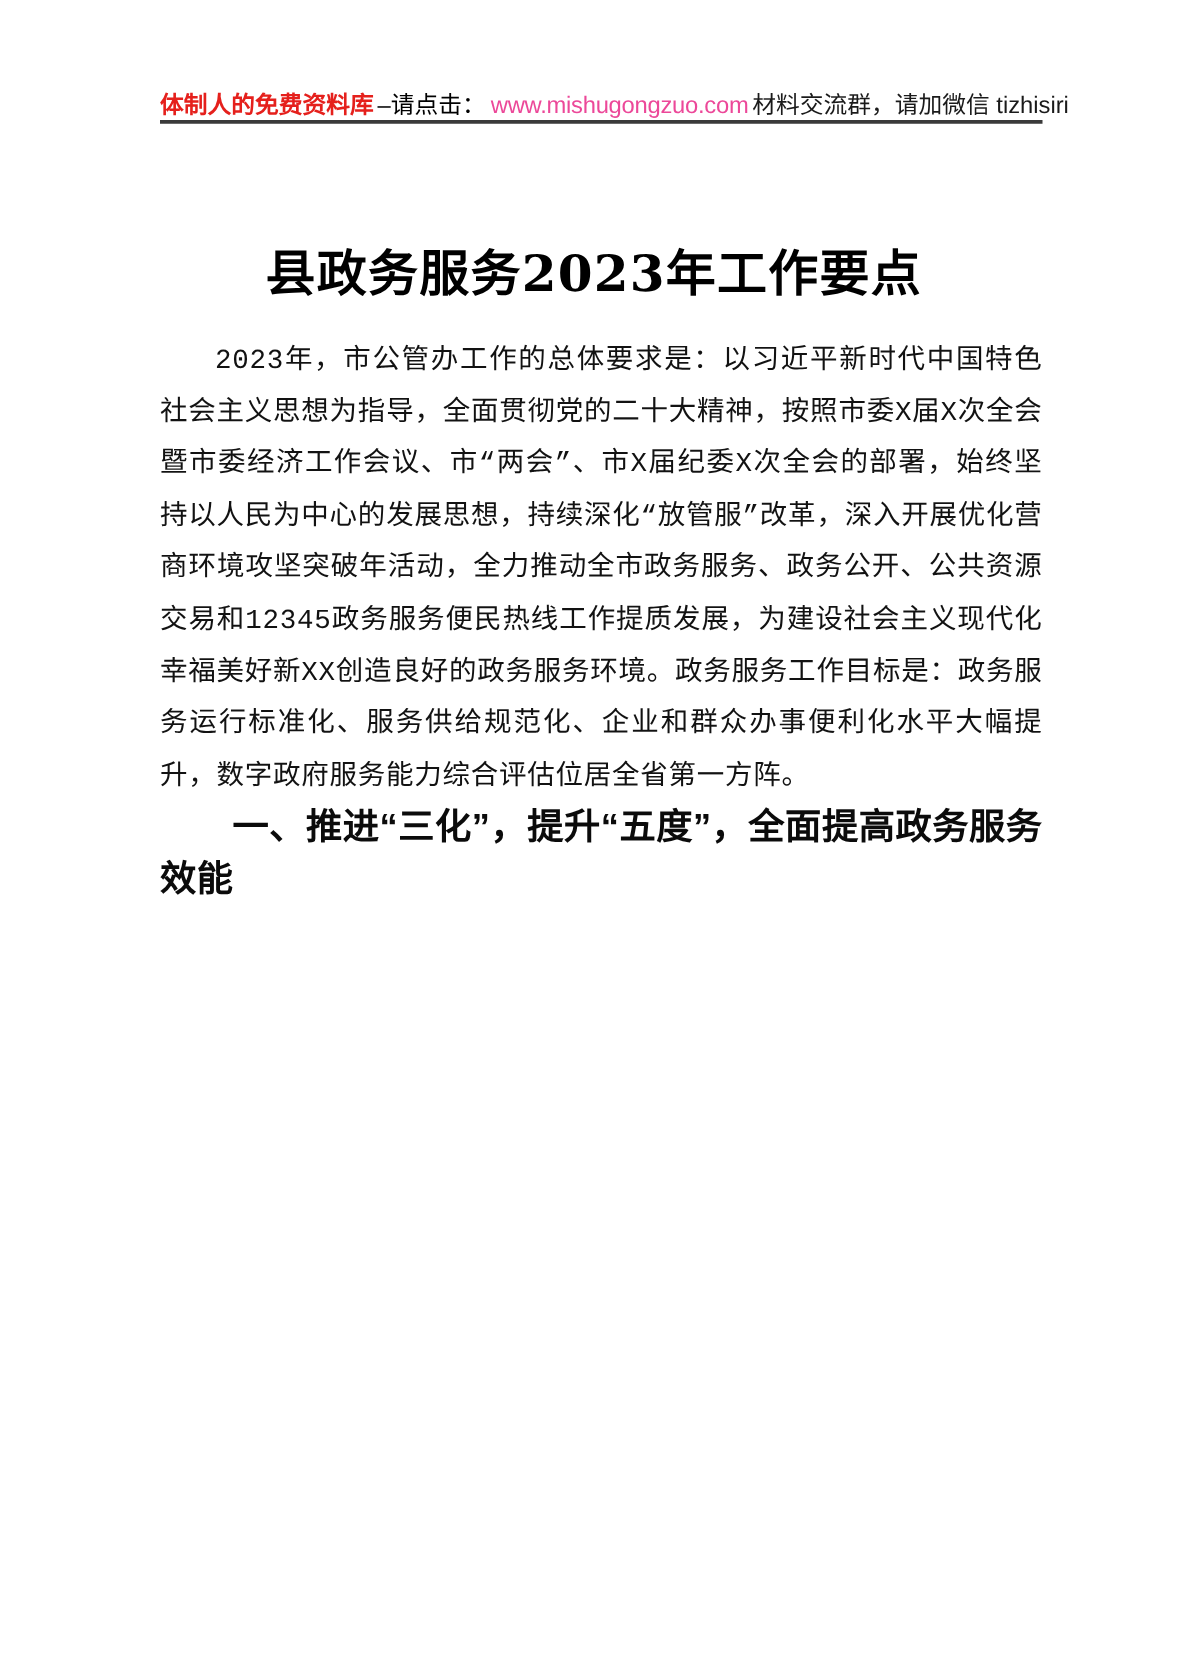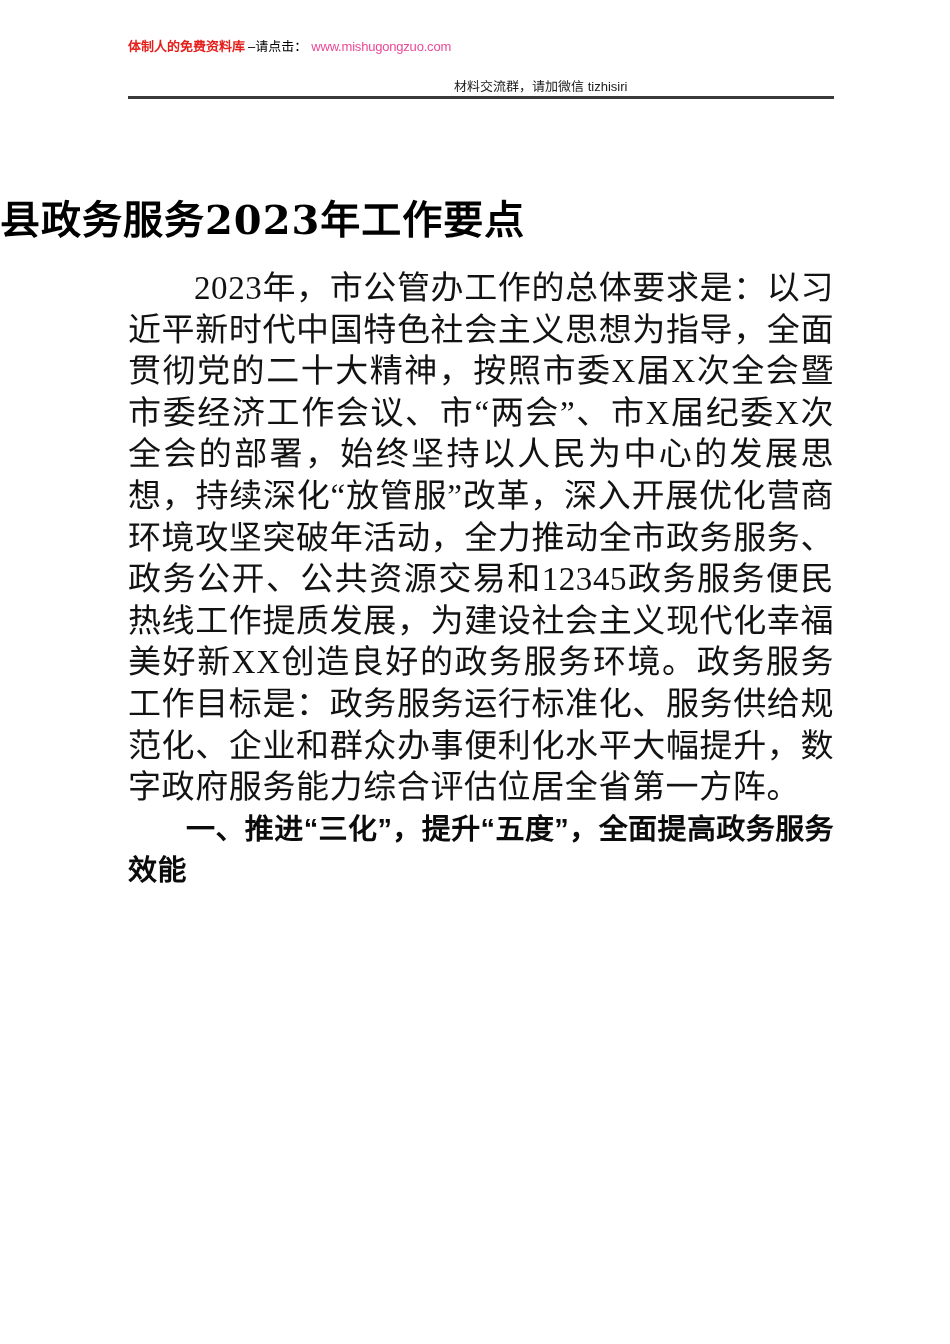--- a/index.html
+++ b/index.html
@@ -22,29 +22,29 @@
     width: 950px;
     height: 1344px;
     box-sizing: border-box;
     background: #fff;
   }
 
   
   .promo-header {
     position: absolute;
     left: 128px;
-    top: 40px;
+    top: 56px;
     width: 704px;
     height: 40px;
     display: flex;
-    align-items: flex-start;
+    align-items: flex-end;
     justify-content: flex-start;
     white-space: nowrap;
     font-family: "Liberation Sans", "DejaVu Sans", sans-serif;
-    font-size: 13px;
+    font-size: 19px;
     line-height: 1.1;
   }
   .promo-brand {
     color: #e5201c;
     font-weight: 700;
     letter-spacing: 0px;
   }
   .promo-sep {
     color: #000000;
     font-weight: 400;
@@ -70,41 +70,41 @@
     height: 3px;
     background: #3a3a3a;
   }
 
   
   .doc-title {
     position: absolute;
     left: 0;
     top: 168px;
     width: 950px;
-    text-align: left;
+    text-align: center;
     font-family: "DejaVu Serif", "Liberation Serif", serif;
     font-weight: 700;
     font-size: 40px;
     letter-spacing: 1px;
     line-height: 1.25;
     color: #000;
   }
 
   
   .body-col {
     position: absolute;
     left: 128px;
     top: 268px;
     width: 706px;
   }
 
   p.para {
     margin: 0;
-    font-family: Liberation Serif, serif;
-    font-size: 33px;
+    font-family: Liberation Mono, monospace;
+    font-size: 22px;
     line-height: 41.6px;
     text-align: justify;
     text-align-last: left;
     text-justify: inter-character;
     letter-spacing: 0.6px;
     color: #121212;
     word-break: break-all;
   }
   p.para.indent {
     text-indent: 2em;

